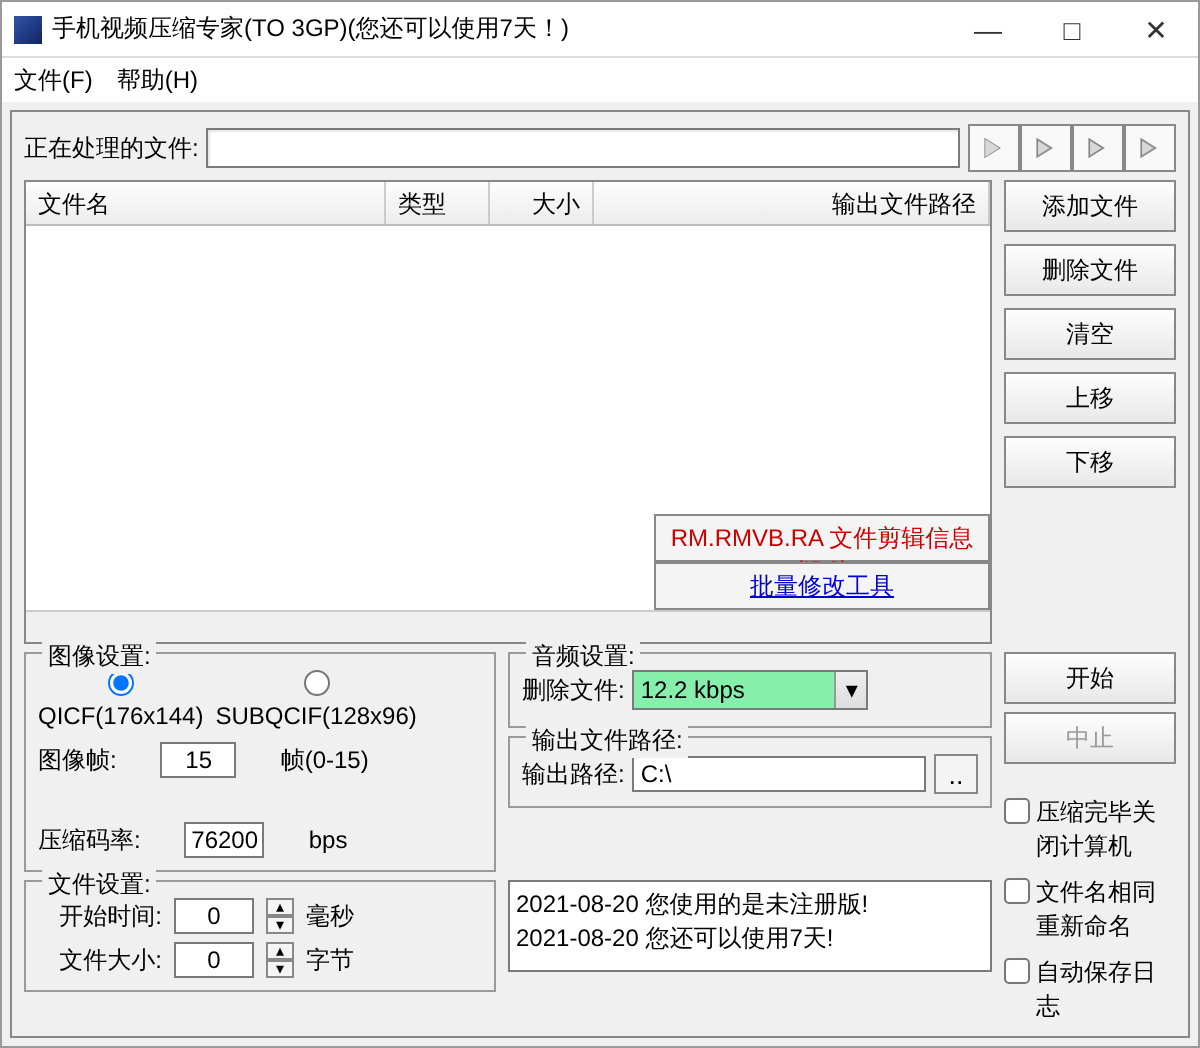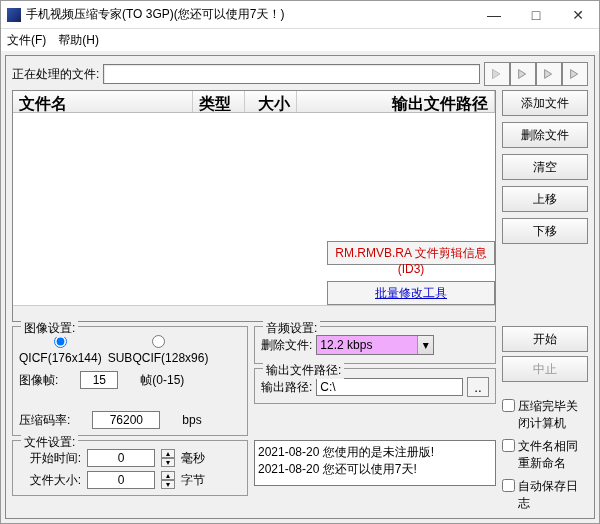--- a/index.html
+++ b/index.html
@@ -17,51 +17,51 @@
 .row-top { display: flex; align-items: center; gap: 4px; justify-content: space-between; }
 .label { white-space: nowrap; }
 .file-input { flex: 1; height: 20px; border: 1px solid #7a7a7a; background: #fff; box-shadow: inset 1px 1px 1px rgba(0,0,0,.1); }
 .arrow-btns { display: flex; gap: 0; }
 .arrow-btn { width: 26px; height: 24px; border: 1px solid #888; background: #f8f8f8; display: flex; align-items: center; justify-content: center; cursor: pointer; }
 .arrow-btn svg { width: 14px; height: 14px; }
 .middle { display: flex; gap: 6px; flex: 1; min-height: 0; }
 .left-col { flex: 1; display: flex; flex-direction: column; min-width: 0; }
 .table-wrap { flex: 1; border: 1px solid #888; background: #fff; display: flex; flex-direction: column; position: relative; min-height: 178px; }
 .table-head { display: flex; background: linear-gradient(#fdfdfd,#ececec); border-bottom: 1px solid #bbb; height: 22px; }
-.th { border-right: 1px solid #ccc; padding: 3px 6px; font-size: 16px; font-weight: bold; }
+.th { border-right: 1px solid #ccc; padding: 3px 6px; font-size: 12px; }
 .th.name { width: 180px; }
 .th.type { width: 52px; }
 .th.size { width: 52px; text-align: right; }
 .th.path { flex: 1; text-align: right; }
 .table-body { flex: 1; position: relative; overflow: hidden; }
 .extra-btns { position: absolute; right: 0; bottom: 0; display: flex; flex-direction: column; }
 .extra-btn { height: 24px; width: 168px; border: 1px solid #888; background: #f4f4f4; padding: 3px 6px; text-align: center; cursor: pointer; }
 .extra-red { color: #c00; }
-.extra-blue { color: #00c; text-decoration: underline; margin-top: 16px; }
+.extra-blue { color: #00c; text-decoration: underline; }
 .scroll-h { height: 16px; background: #f0f0f0; border-top: 1px solid #ccc; }
 .side-btns { width: 86px; display: flex; flex-direction: column; gap: 6px; }
 .std-btn { height: 26px; border: 1px solid #888; background: linear-gradient(#fdfdfd,#e8e8e8); cursor: pointer; font-size: 12px; }
 .bottom { display: flex; gap: 6px; }
 .bot-left { flex: 1; display: flex; flex-direction: column; gap: 4px; }
 .bot-right-col { width: 86px; display: flex; flex-direction: column; gap: 4px; }
 .group { border: 1px solid #999; padding: 8px 6px 6px; position: relative; background: #f0f0f0; }
 .group-title { position: absolute; top: -7px; left: 8px; background: #f0f0f0; padding: 0 3px; font-size: 12px; }
 .img-row1 { display: flex; align-items: center; gap: 6px; margin-bottom: 6px; }
 .radio { display: inline-flex; align-items: center; gap: 3px; cursor: pointer; flex-direction: column; }
 .radio input { margin: 0; }
 .img-row2 { display: flex; align-items: center; gap: 22px; }
 .num-input { width: 38px; height: 18px; border: 1px solid #7a7a7a; background: #fff; text-align: center; font-size: 12px; }
-.num-input.wide { width: 68px; }
+.num-input.wide { width: 40px; }
 .file-group-inner { display: flex; flex-direction: column; gap: 4px; }
 .fg-row { display: flex; align-items: center; gap: 6px; }
 .fg-row .label { width: 62px; text-align: right; }
 .updown { width: 14px; display: inline-flex; flex-direction: column; }
 .updown .ud { height: 9px; line-height: 7px; font-size: 8px; border: 1px solid #888; background: #f4f4f4; text-align: center; cursor: pointer; }
 .audio-row { display: flex; align-items: center; gap: 4px; }
-.combo { height: 20px; border: 1px solid #7a7a7a; background: #f0abfc; display: inline-flex; align-items: center; padding: 0 3px; position: relative; }
+.combo { height: 20px; border: 1px solid #7a7a7a; background: #86efac; display: inline-flex; align-items: center; padding: 0 3px; position: relative; }
 .combo-arrow { position: absolute; right: 0; top: 0; bottom: 0; width: 16px; border-left: 1px solid #999; background: linear-gradient(#eee,#ddd); display: flex; align-items: center; justify-content: center; }
 .pbox { height: 18px; border: 1px solid #7a7a7a; background: #fff; padding: 0 3px; display: inline-flex; align-items: center; flex: 1; }
 .dots-btn { width: 22px; height: 20px; border: 1px solid #888; background: #f4f4f4; cursor: pointer; }
 .log-box { height: 46px; border: 1px solid #7a7a7a; background: #fff; padding: 3px; overflow: hidden; font-size: 12px; line-height: 1.4; }
 .check-lbl { display: flex; align-items: flex-start; gap: 3px; font-size: 12px; cursor: pointer; margin-top: 2px; }
 .check-lbl input { margin-top: 1px; }
 .disabled { color: #999; }
 .two-cols { display: flex; gap: 6px; }
 .col-a { width: 236px; }
 .col-b { flex: 1; }

